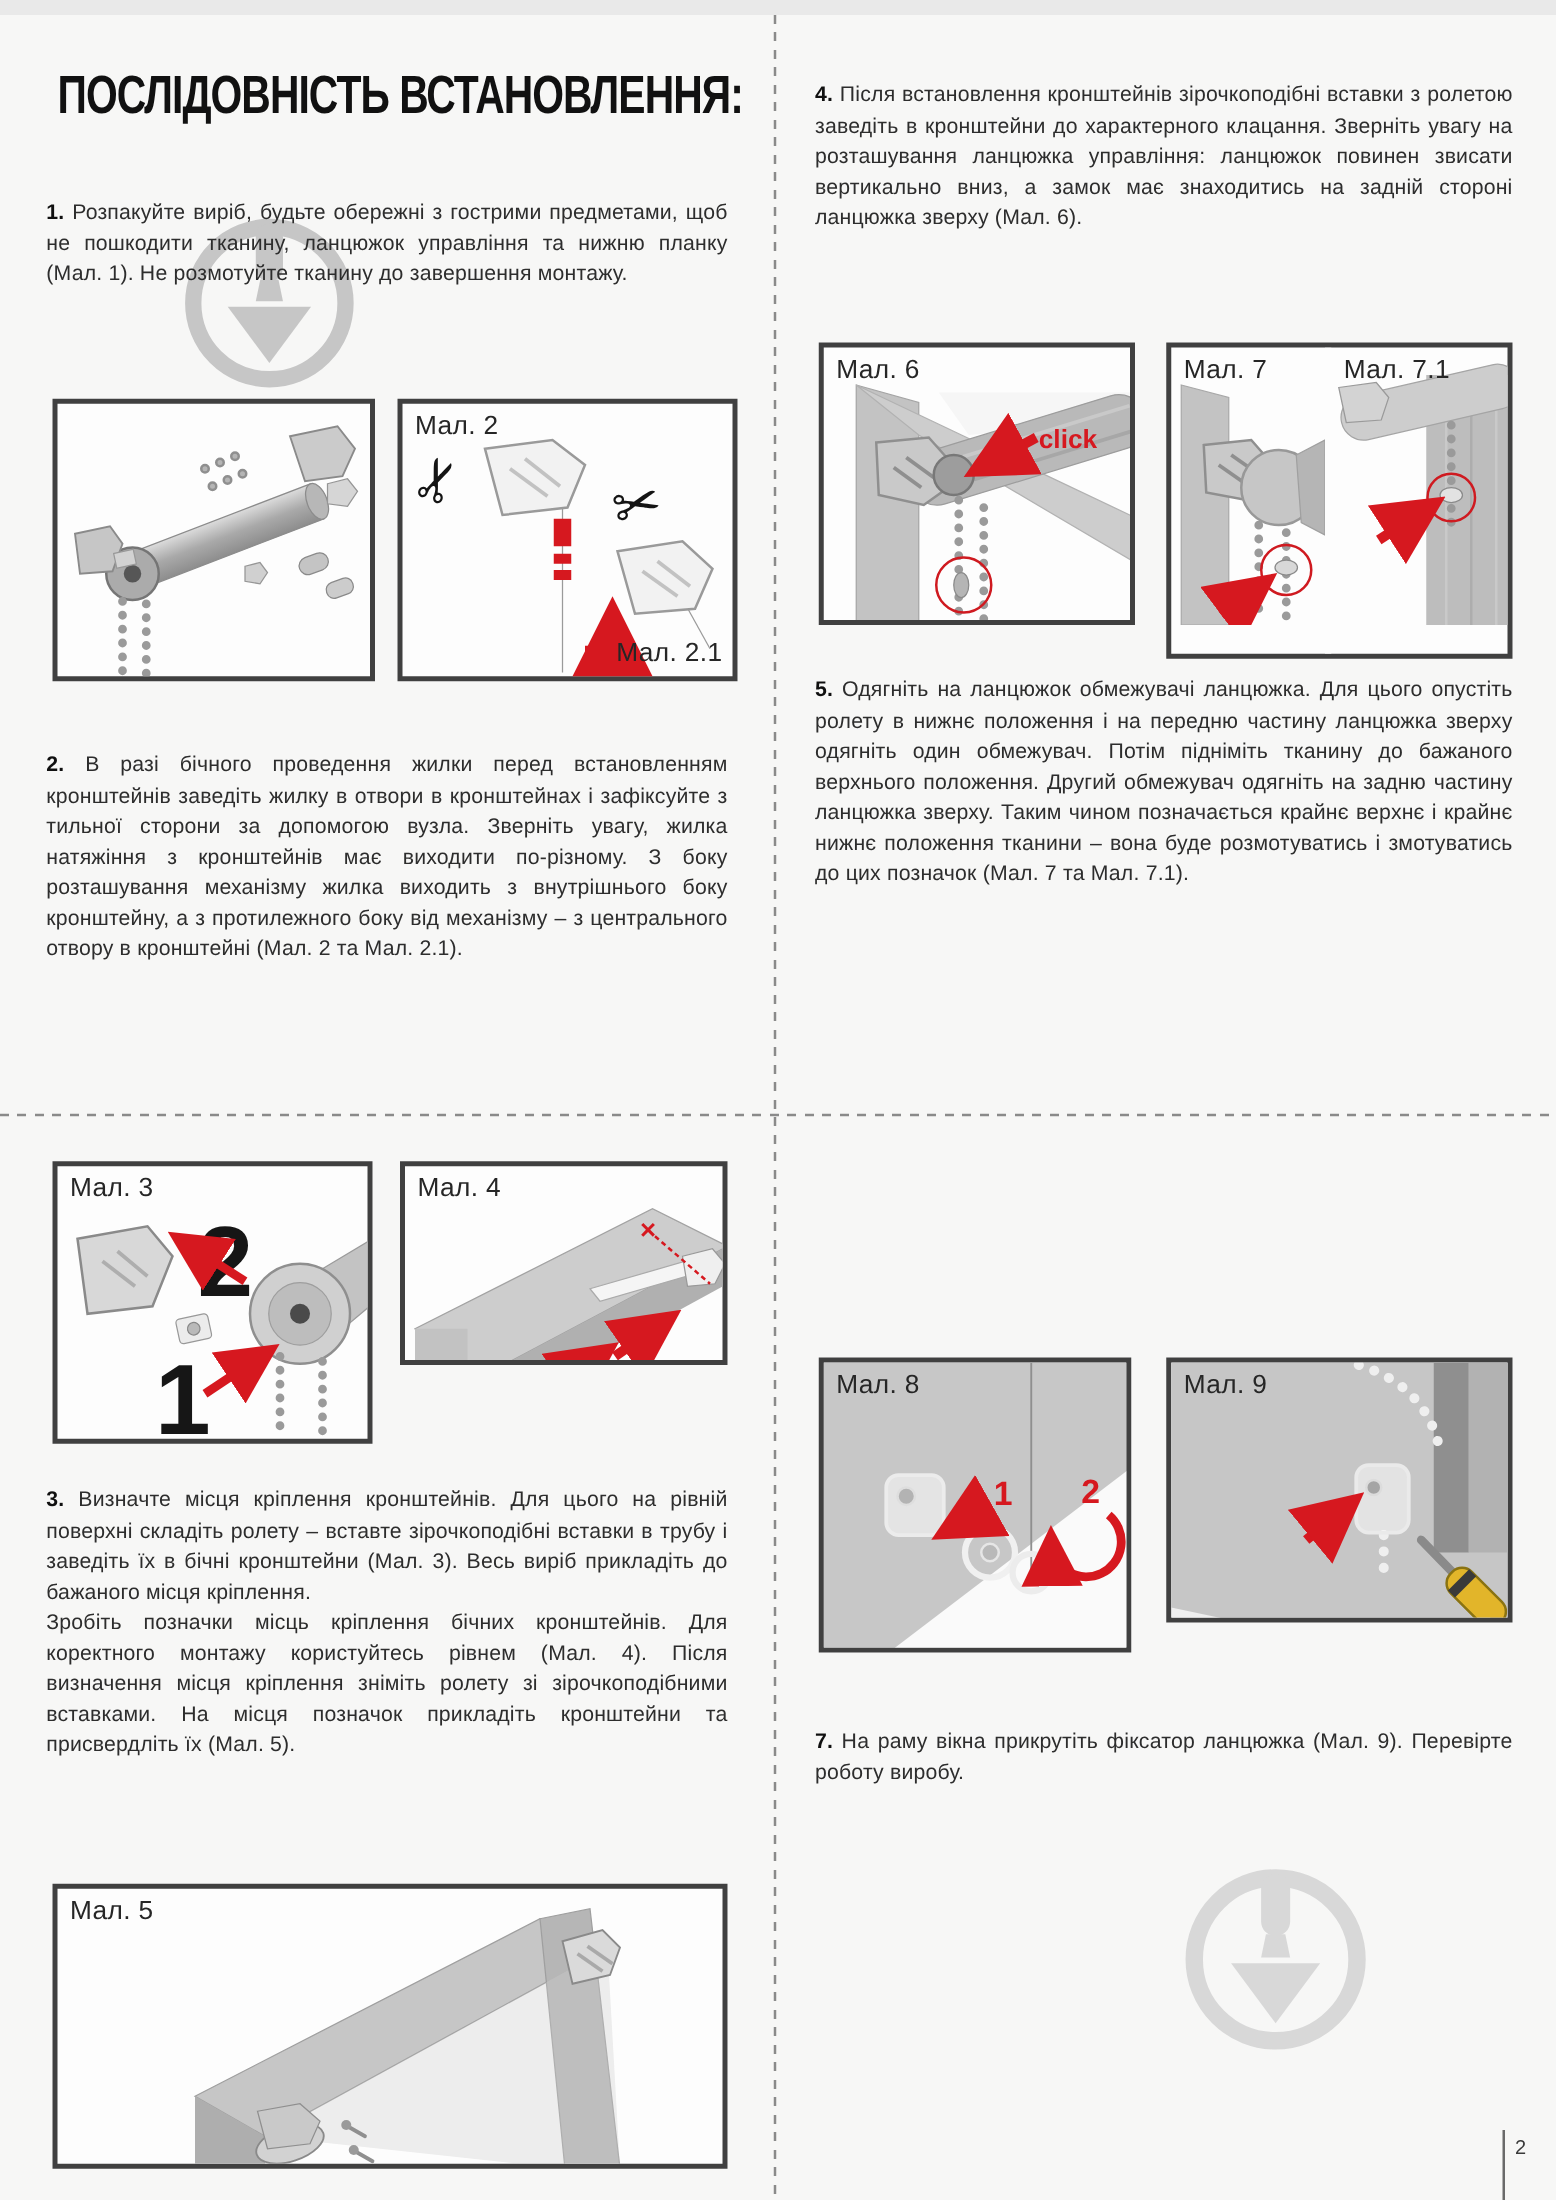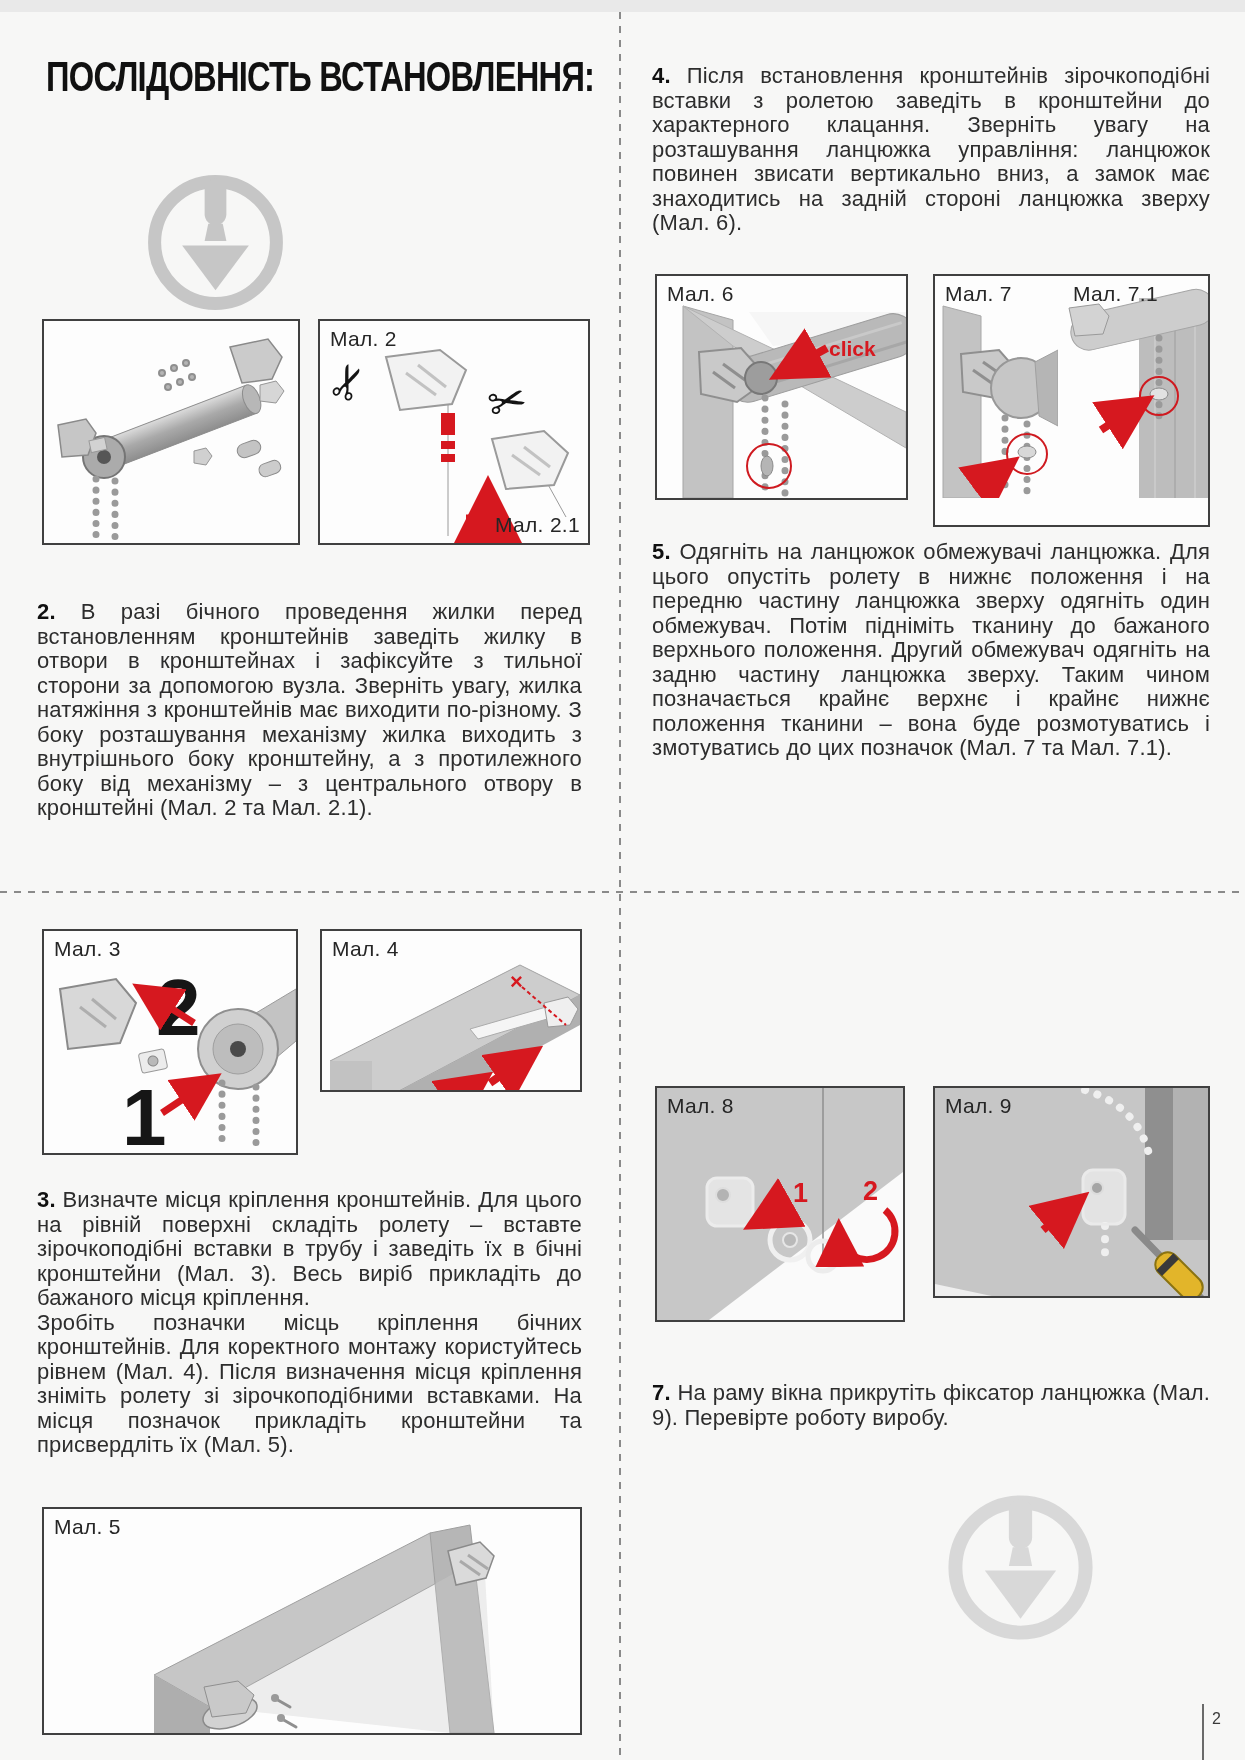--- a/index.html
+++ b/index.html
@@ -4,23 +4,23 @@
 <style>
   html,body{margin:0;padding:0;background:#e9e9e9;}
   .page{position:relative;width:1245px;height:1760px;margin:12px auto;background:#f7f7f6;
         font-family:"Liberation Sans", sans-serif;overflow:hidden;}
   .title{position:absolute;left:46px;top:40px;font-size:43px;font-weight:900;color:#111;
          letter-spacing:-1px;transform:scaleX(.76);transform-origin:left top;white-space:nowrap;}
   .vdash{position:absolute;left:619px;top:0;width:2px;height:1760px;
          background:repeating-linear-gradient(to bottom,#8a8a8a 0 7px,transparent 7px 14px);}
   .hdash{position:absolute;left:0;top:879px;height:2px;width:1245px;
          background:repeating-linear-gradient(to right,#8a8a8a 0 7px,transparent 7px 14px);}
-  .para{position:absolute;font-size:22px;line-height:24.5px;text-align:justify;color:#2d2d2d;letter-spacing:.15px;}
+  .para{position:absolute;font-size:17px;line-height:24.5px;text-align:justify;color:#2d2d2d;letter-spacing:.15px;}
   .para .num{font-weight:bold;color:#101010;}
-  .fig{position:absolute;background:#fdfdfd;border:2px solid #404040;box-sizing:border-box;overflow:hidden;}
+  .fig{position:absolute;background:#fdfdfd;border:4px solid #404040;box-sizing:border-box;overflow:hidden;}
   .fig-label{position:absolute;left:10px;top:6px;font-size:21px;color:#262626;letter-spacing:.3px;z-index:5;}
   .fig-label.br{left:auto;top:auto;right:8px;bottom:6px;}
   .panel{position:absolute;top:0;height:100%;overflow:hidden;}
   .panel-div{position:absolute;top:0;width:5px;height:100%;background:#fdfdfd;z-index:4;}
   .wm{position:absolute;z-index:0;}
   .pagenum-rule{position:absolute;left:1202px;top:1692px;width:2px;height:68px;background:#6a6a6a;}
   .pagenum{position:absolute;left:1212px;top:1698px;font-size:16px;color:#3a3a3a;}
   svg{display:block;}
   svg text{font-family:"Liberation Sans", sans-serif;}
 </style>
@@ -44,20 +44,24 @@
       <path d="M45,37 h10 l2.5,12 h-15 z" fill="currentColor"></path>
       <path d="M27,52 h46 l-23,31 z" fill="currentColor"></path>
     </svg>
   </div>
 
   <div class="vdash"></div>
   <div class="hdash"></div>
 
   <div class="title">ПОСЛІДОВНІСТЬ ВСТАНОВЛЕННЯ:</div>
 
+  <div class="para" style="left:37px;top:146px;width:545px;">
+    <span class="num">1.</span>
+    <span>Розпакуйте виріб, будьте обережні з гострими предметами, щоб не пошкодити тканину, ланцюжок управління та нижню планку (Мал. 1). Не розмотуйте тканину до завершення монтажу.</span>
+  </div>
 
   <div class="fig" style="left:42px;top:307px;width:258px;height:226px;">
     <svg width="254" height="222" viewBox="0 0 254 222">
       <defs>
         <linearGradient id="g1t" x1="0" y1="0" x2="0" y2="1">
           <stop offset="0" stop-color="#dcdcdc"></stop>
             <stop offset=".5" stop-color="#a9a9a9"></stop>
             <stop offset="1" stop-color="#8d8d8d"></stop>
         </linearGradient>
       </defs>

